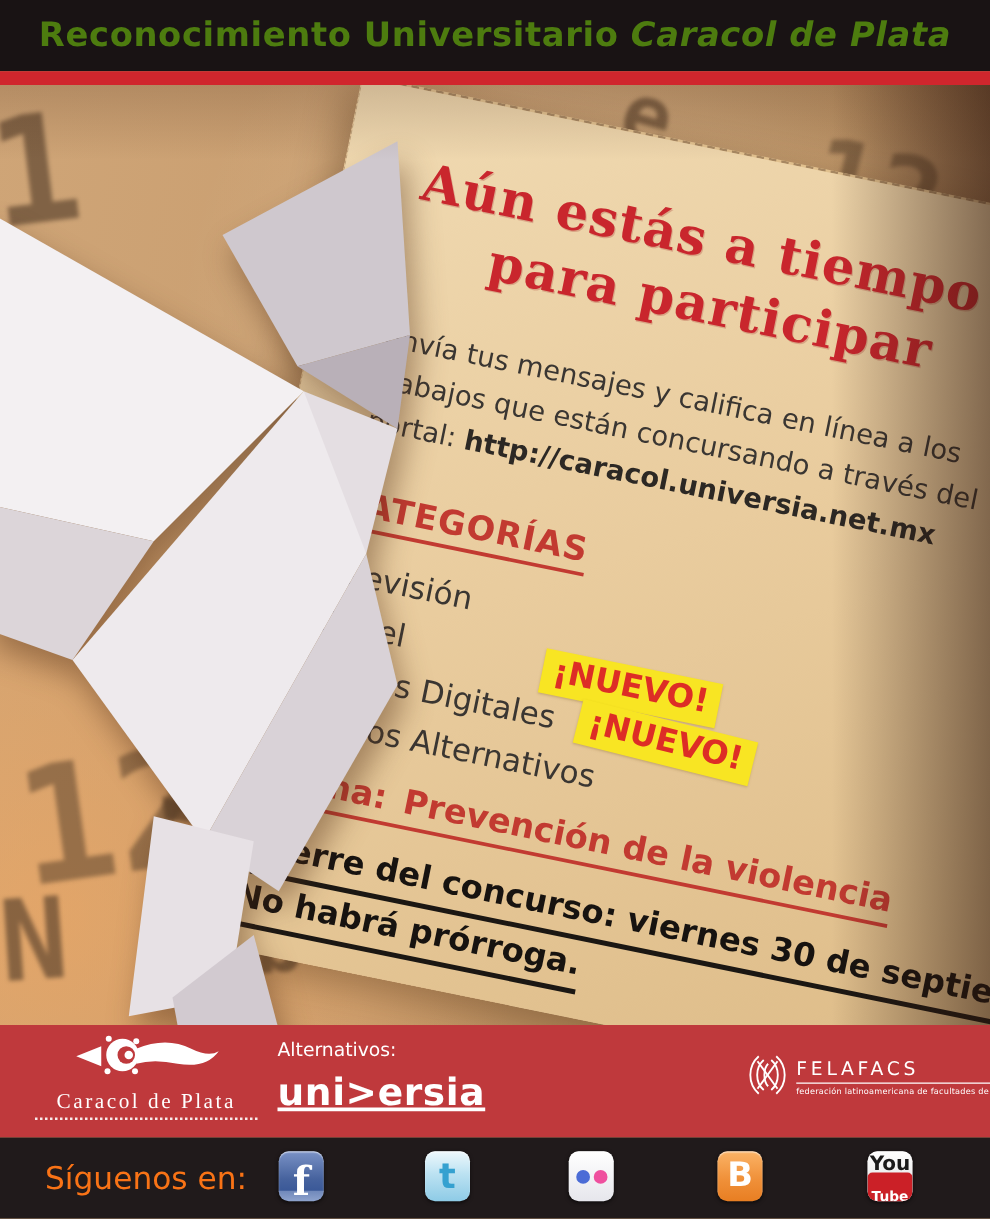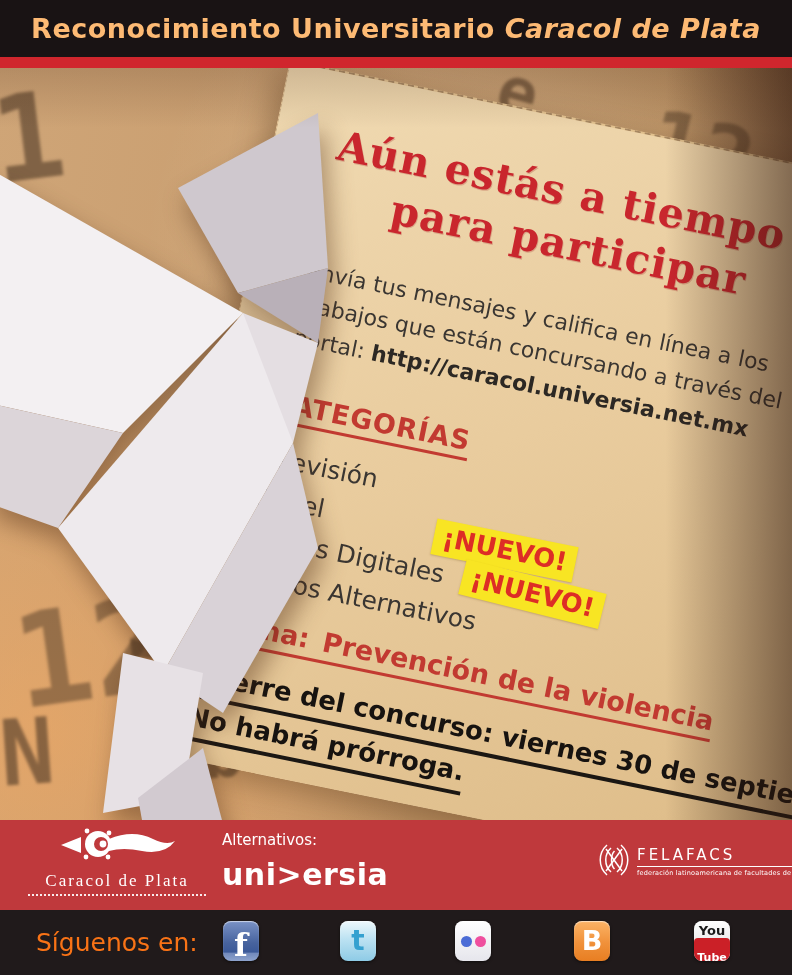--- a/index.html
+++ b/index.html
@@ -2,21 +2,21 @@
 <html><head>
 <meta charset="utf-8">
 <style>
   html,body{margin:0;padding:0;background:#555;}
   .poster{position:relative;width:792px;height:975px;overflow:hidden;margin:0 auto;
     font-family:"DejaVu Sans",sans-serif;background:#c89c6e;}
 
   
   .top-bar{position:absolute;top:0;left:0;width:792px;height:57px;background:#191314;
     display:flex;align-items:center;justify-content:center;z-index:10;}
-  .top-bar .t{color:#fdba74;font-size:27px;font-weight:bold;letter-spacing:.5px;white-space:nowrap;}
+  .top-bar .t{color:#4d7c0f;font-size:27px;font-weight:bold;letter-spacing:.5px;white-space:nowrap;}
   .top-bar .t .it{font-style:italic;}
   .red-stripe{position:absolute;top:57px;left:0;width:792px;height:11px;background:#d0262d;z-index:10;}
 
   
   .photo{position:absolute;top:68px;left:0;width:792px;height:752px;overflow:hidden;
     background:
       radial-gradient(circle at 68% 28%, rgba(255,240,210,.28), transparent 52%),
       radial-gradient(circle at 5% 88%, rgba(244,168,96,.55), transparent 38%),
       linear-gradient(100deg,#cfa577 0%,#c79c6e 45%,#b08455 75%,#7c553a 100%);}
   .photo .vignette{position:absolute;inset:0;z-index:4;pointer-events:none;
@@ -67,21 +67,21 @@
   .bird{position:absolute;left:-12px;top:30px;width:350px;height:760px;z-index:3;pointer-events:none;
     filter:drop-shadow(6px 14px 12px rgba(80,45,20,.45));}
 
   
   .sponsor-bar{position:absolute;top:820px;left:0;width:792px;height:90px;background:#bf393c;z-index:10;}
   .caracol{position:absolute;left:28px;top:6px;width:178px;text-align:center;color:#fff;}
   .caracol .cname{font-family:"Liberation Serif",serif;font-size:17px;letter-spacing:2px;margin-top:1px;}
   .caracol .dots{margin-top:3px;border-top:2px dotted rgba(255,255,255,.9);height:0;}
   .collab{position:absolute;left:222px;top:11px;color:#fff;}
   .collab .clabel{font-size:15px;}
-  .collab .uword{font-size:30px;font-weight:bold;letter-spacing:.5px;margin-top:8px;white-space:nowrap;}
+  .collab .uword{font-size:30px;font-weight:bold;letter-spacing:.5px;margin-top:8px;white-space:nowrap;text-decoration:underline;}
   .msft{position:absolute;left:428px;top:26px;color:#fff;font-size:31px;font-weight:bold;
     font-style:italic;letter-spacing:-1.5px;white-space:nowrap;}
   .fela{position:absolute;left:596px;top:22px;color:#fff;display:flex;align-items:flex-start;}
   .fela .ftxt{margin-left:5px;}
   .fela .fname{font-variant:small-caps;font-size:21px;letter-spacing:3px;line-height:22px;
     border-bottom:1px solid #fff;padding-bottom:2px;white-space:nowrap;}
   .fela .ftag{font-size:6.5px;margin-top:2px;letter-spacing:.2px;white-space:nowrap;}
 
   
   .social-bar{position:absolute;top:910px;left:0;width:792px;height:65px;background:#201a1b;z-index:10;}
@@ -95,21 +95,21 @@
   .tw{left:340px;background:linear-gradient(180deg,#eef8fc 0%,#bce2f2 45%,#8ecbe6 100%);}
   .tw .gl{color:#35a1d0;font-weight:bold;font-size:28px;margin-top:-2px;}
   .fl{left:455px;background:linear-gradient(180deg,#ffffff 0%,#e6e6ec 100%);}
   .fl .dot{width:11px;height:11px;border-radius:50%;}
   .fl .dblue{background:#4b6cd6;margin-right:3px;}
   .fl .dpink{background:#ef4f9e;}
   .bl{left:574px;background:linear-gradient(180deg,#fbb366 0%,#f0913a 55%,#e87e22 100%);}
   .bl .gl{color:#fff;font-weight:bold;font-size:27px;margin-top:-2px;}
   .yt{left:694px;background:linear-gradient(180deg,#ffffff 0%,#d9d9d9 100%);
     flex-direction:column;justify-content:flex-start;}
-  .yt .you{color:#1a1a1a;font-size:13px;font-weight:bold;line-height:13px;margin-top:3px;}
+  .yt .you{color:#1a1a1a;font-size:16px;font-weight:bold;line-height:13px;margin-top:3px;}
   .yt .tube{background:#cb2027;color:#fff;font-size:11px;font-weight:bold;line-height:15px;
     border-radius:4px;padding:12px 3px;margin-top:1px;}
 </style>
 </head>
 <body>
 
 <div class="poster">
 
   <div class="top-bar">
     <div class="t"><span>Reconocimiento Universitario </span><span class="it">Caracol de Plata</span></div>

